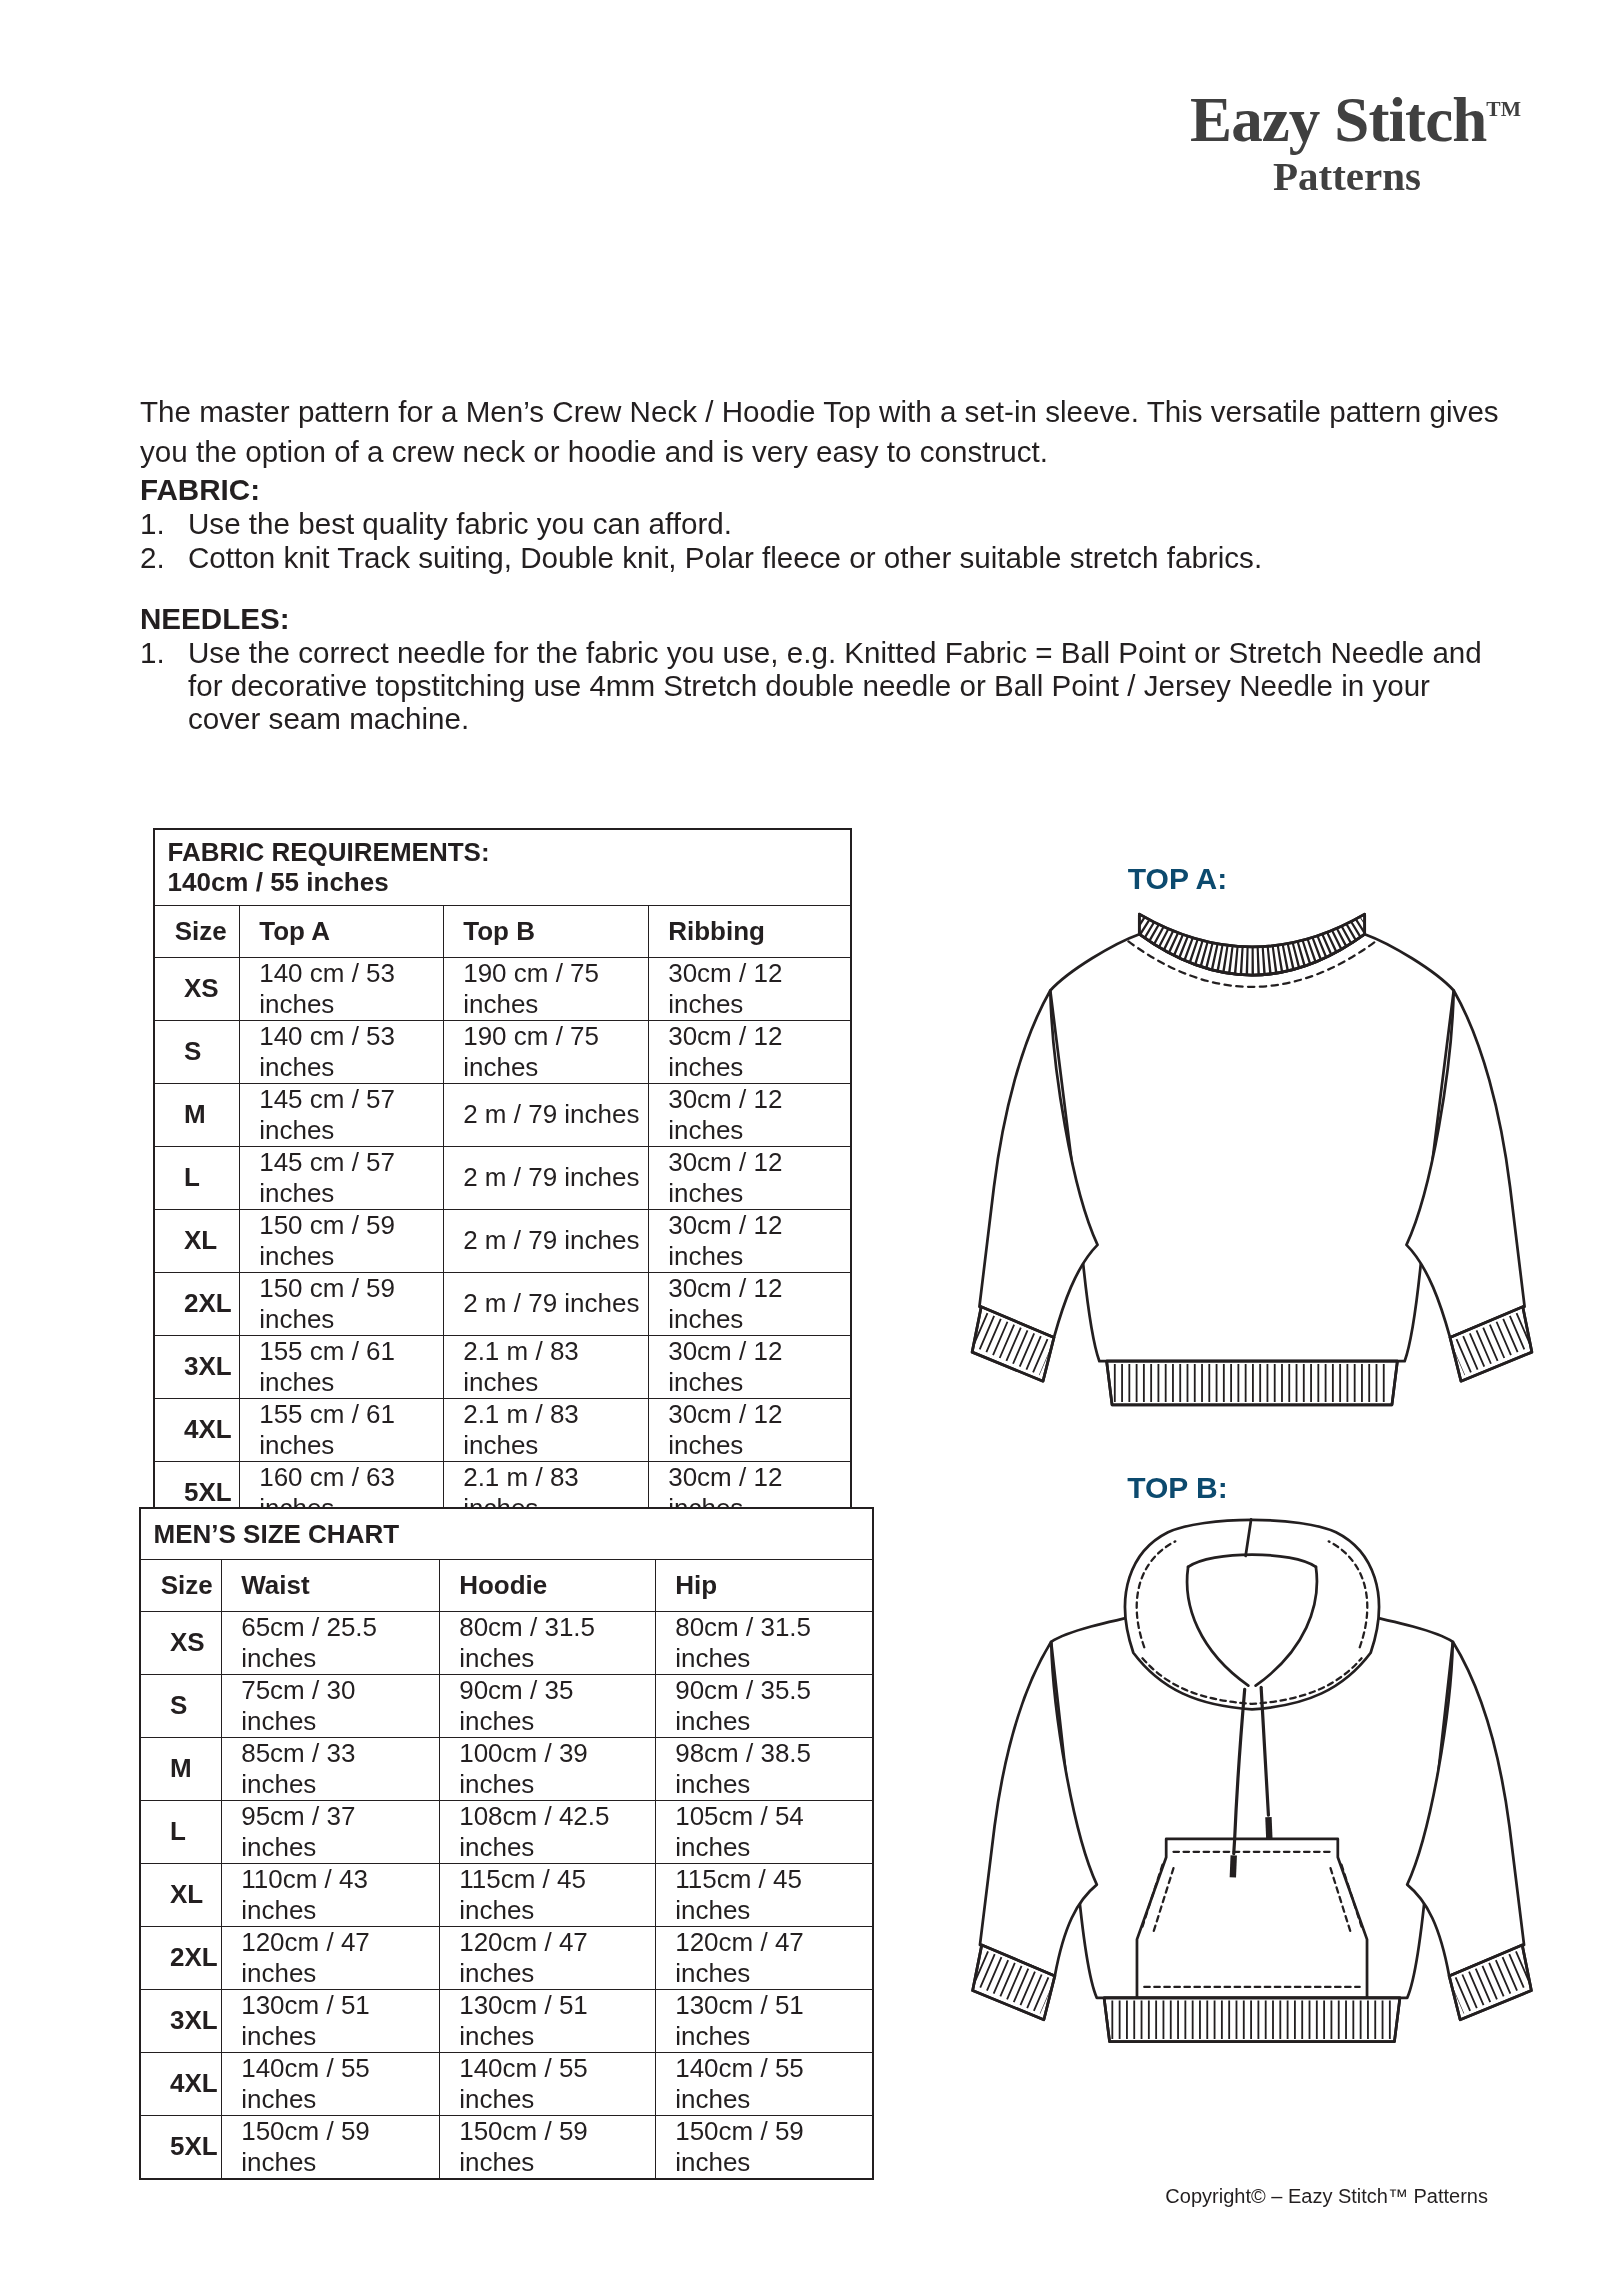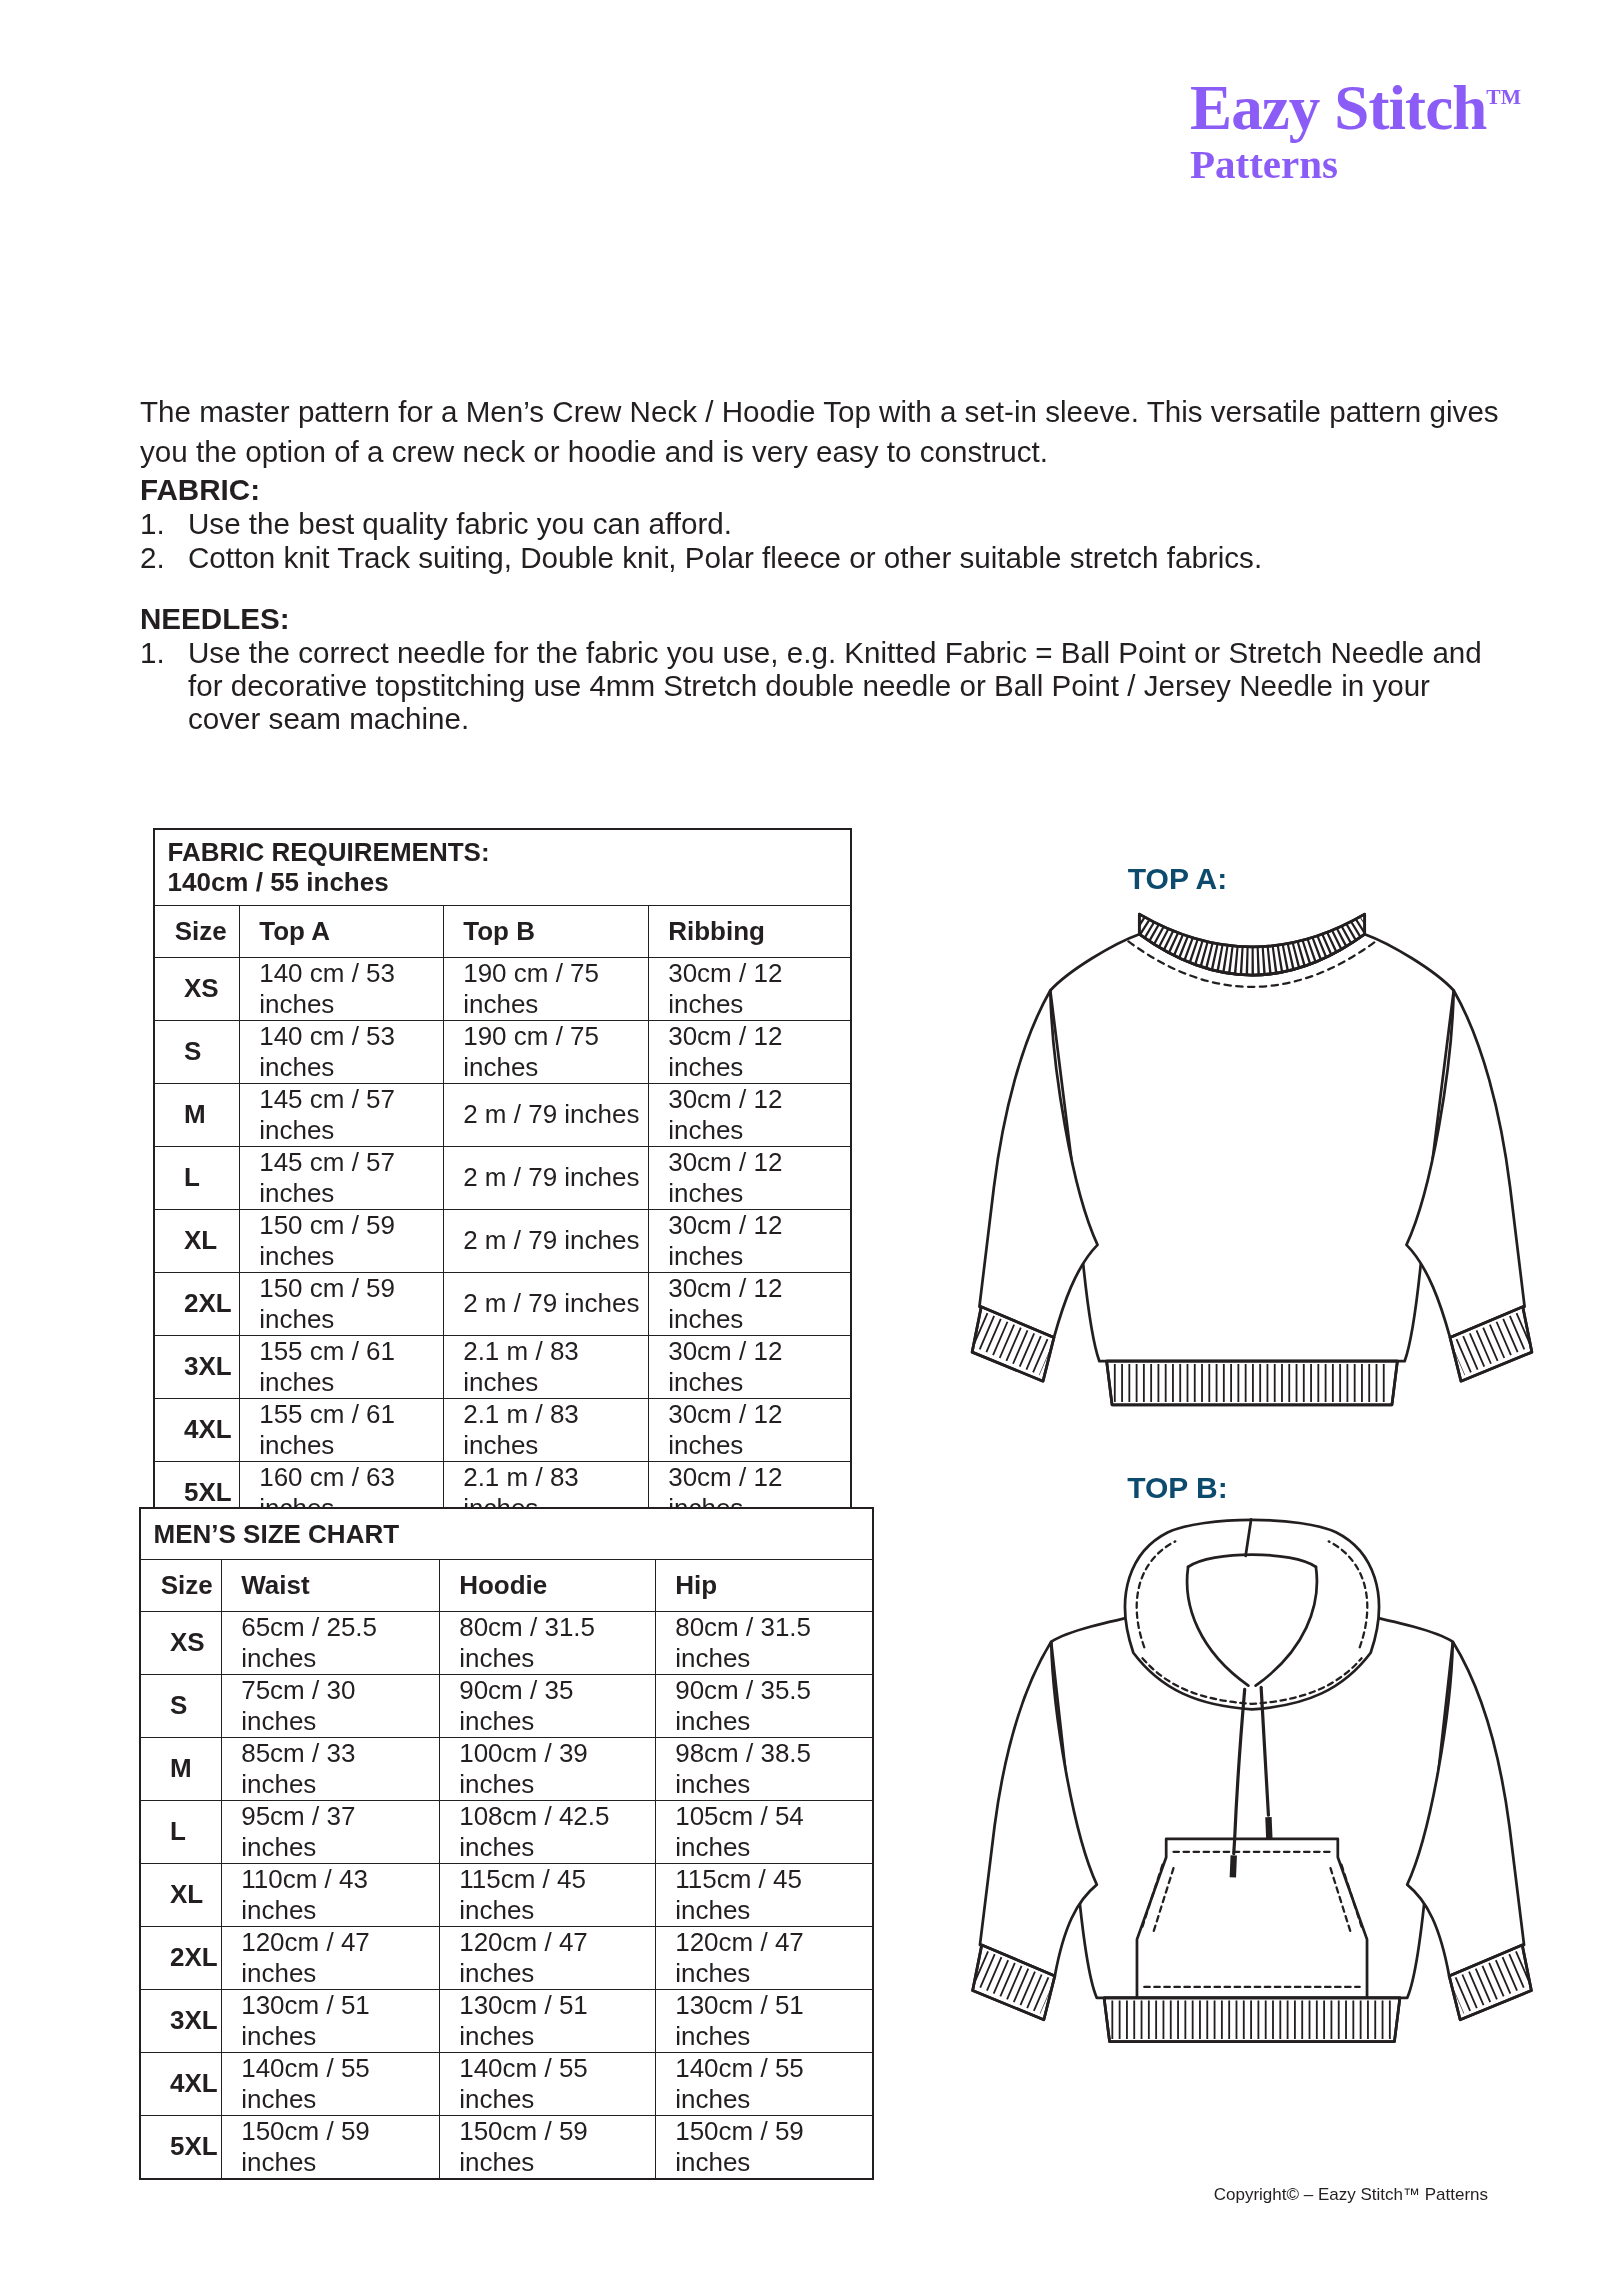--- a/index.html
+++ b/index.html
@@ -1,21 +1,21 @@
 <!DOCTYPE html>
 <html style="font-size:14.3px"><head>
 <meta charset="utf-8">
 <style>
   html,body { margin:0; padding:0; background:#ffffff; }
   .page {
     position:relative; width:1621px; height:2293px; background:#ffffff;
     font-family:"Liberation Sans", sans-serif; color:#231f20; overflow:hidden;
   }
   
-  .logo { position:absolute; top:65px; right:100px; text-align:left; color:#8b5cf6; }
+  .logo { position:absolute; top:77px; right:100px; text-align:right; color:#404040; }
   .logo-line1 { font-family:"Liberation Serif", serif; font-weight:bold; font-size:63px; line-height:64px; letter-spacing:-0.9px; }
   .logo-tm { font-family:"Liberation Serif", serif; font-weight:bold; font-size:21.5px; vertical-align:25px; letter-spacing:0; }
   .logo-line2 { font-family:"Liberation Serif", serif; font-weight:bold; font-size:41px; line-height:45px; margin:1.8px 100px 0 0; }
   
   .title-block { position:absolute; left:140px; top:202px; color:#29ABE2; }
   .page-title { font-size:47px; line-height:47px; font-weight:bold; margin:0; }
   .sizes-line { font-size:32px; line-height:34px; font-weight:bold; margin-top:8px; }
   
   .intro { position:absolute; left:140px; top:362px; width:1361px; font-size:29.6px; line-height:40px; }
   .section { position:absolute; left:140px; width:1361px; font-size:29.6px; }
@@ -41,21 +41,21 @@
   #table2 { left:139px; top:1507px; width:733px; }
   #table2 .table-title-cell { height:39px; }
   
   .figure-label { position:absolute; font-size:30px; font-weight:bold; color:#0c4a6e; width:143px; text-align:center; }
   .label-a { left:1106px; top:862px; }
   .label-b { left:1106px; top:1471px; }
   .fig-svg { position:absolute; }
   #fig-a { left:969px; top:896px; width:566px; height:527px; }
   #fig-b { left:969px; top:1514px; width:566px; height:566px; }
   
-  .footer { position:absolute; right:133px; top:2185px; font-size:17px; color:#231f20;text-align:right; }
+  .footer { position:absolute; right:133px; top:2185px; font-size:20px; color:#231f20;text-align:right; }
 </style>
 </head>
 <body>
 
 <div class="page">
 
   <div class="logo">
     <div class="logo-line1"><span>Eazy Stitch</span><span class="logo-tm">TM</span></div>
     <div class="logo-line2">Patterns</div>
   </div>

